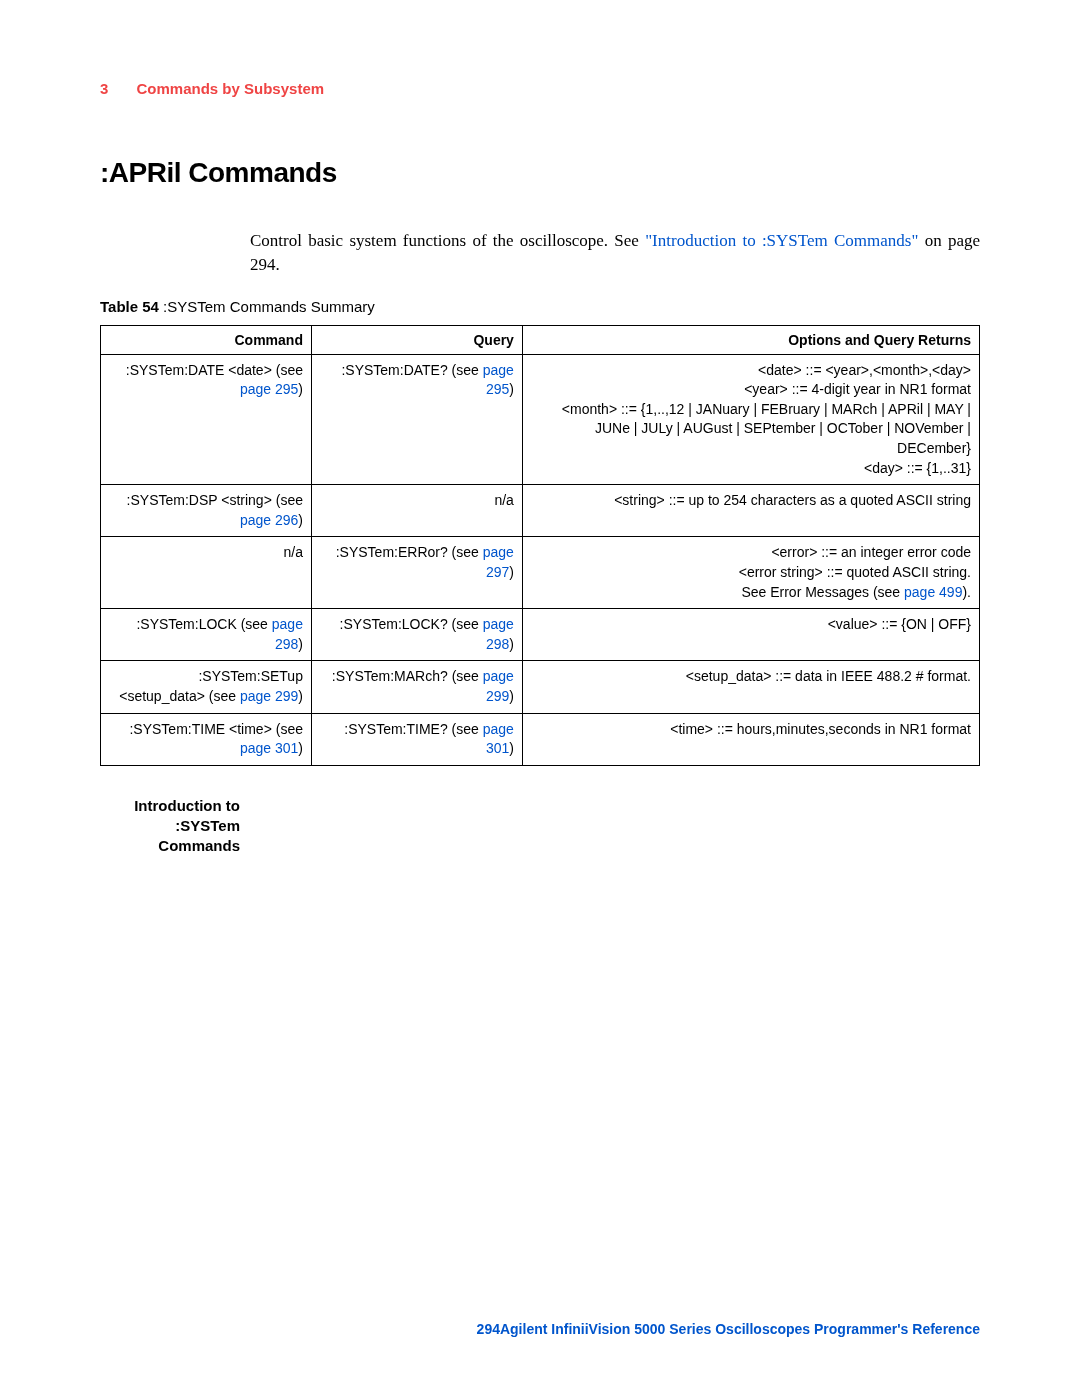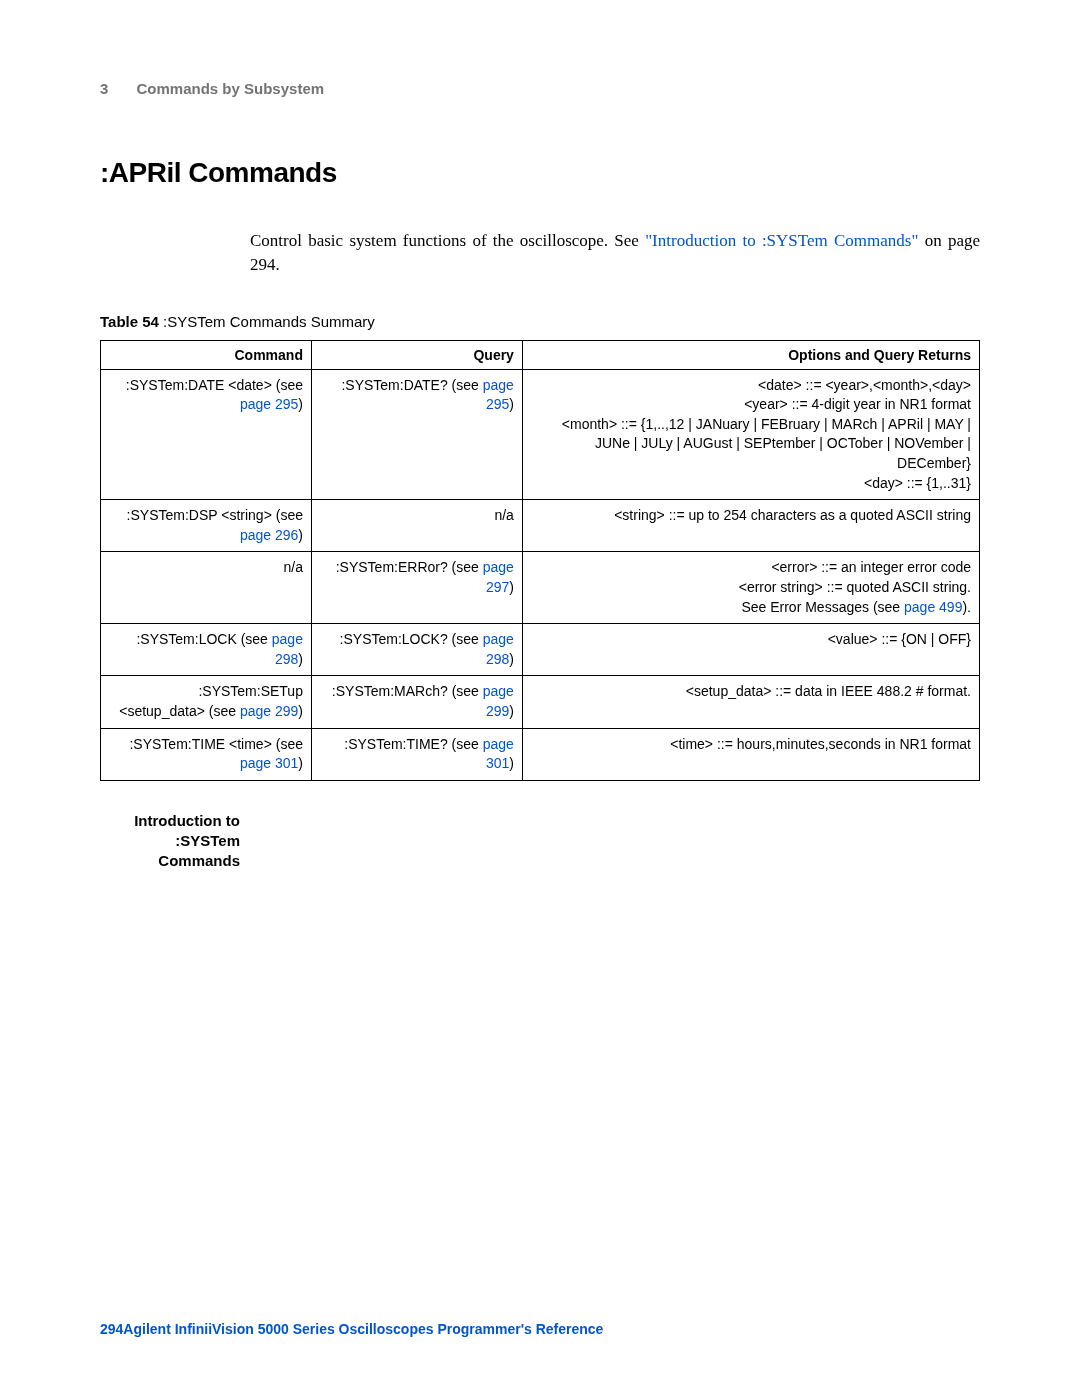--- a/index.html
+++ b/index.html
@@ -11,42 +11,42 @@
     color: #000;
   }
   .page {
     width: 1080px;
     height: 1397px;
     position: relative;
     box-sizing: border-box;
     padding: 80px 100px 60px 100px;
   }
   .chapter-line {
-    color: #737373;
+    color: #ef4444;
     font-weight: bold;
     font-size: 15px;
     margin-bottom: 60px;
   }
   .chapter-num {
     display: inline-block;
     margin-right: 24px;
   }
   h1.section-title {
     font-size: 28px;
     font-weight: bold;
     margin: 0 0 40px 0;
     letter-spacing: -0.5px;
   }
   .intro-text {
     margin-left: 150px;
     font-family: 'Times New Roman', Times, serif;
     font-size: 17px;
     line-height: 1.4;
     text-align: justify;
-    margin-bottom: 36px;
+    margin-bottom: 21px;
   }
   .link {
     color: #0055cc;
   }
   .table-caption {
     font-size: 15px;
     margin-bottom: 10px;
   }
   .table-caption strong {
     font-weight: bold;
@@ -96,21 +96,21 @@
   }
   .footer {
     position: absolute;
     bottom: 60px;
     left: 100px;
     right: 100px;
     color: #0055cc;
     font-weight: bold;
     font-size: 14px;
     display: flex;
-    justify-content: flex-start;
+    justify-content: flex-end;
   }
 </style>
 </head>
 <body>
 
 <div class="page">
 
   <div class="chapter-line">
     <span class="chapter-num">3</span>
     <span>Commands by Subsystem</span>

